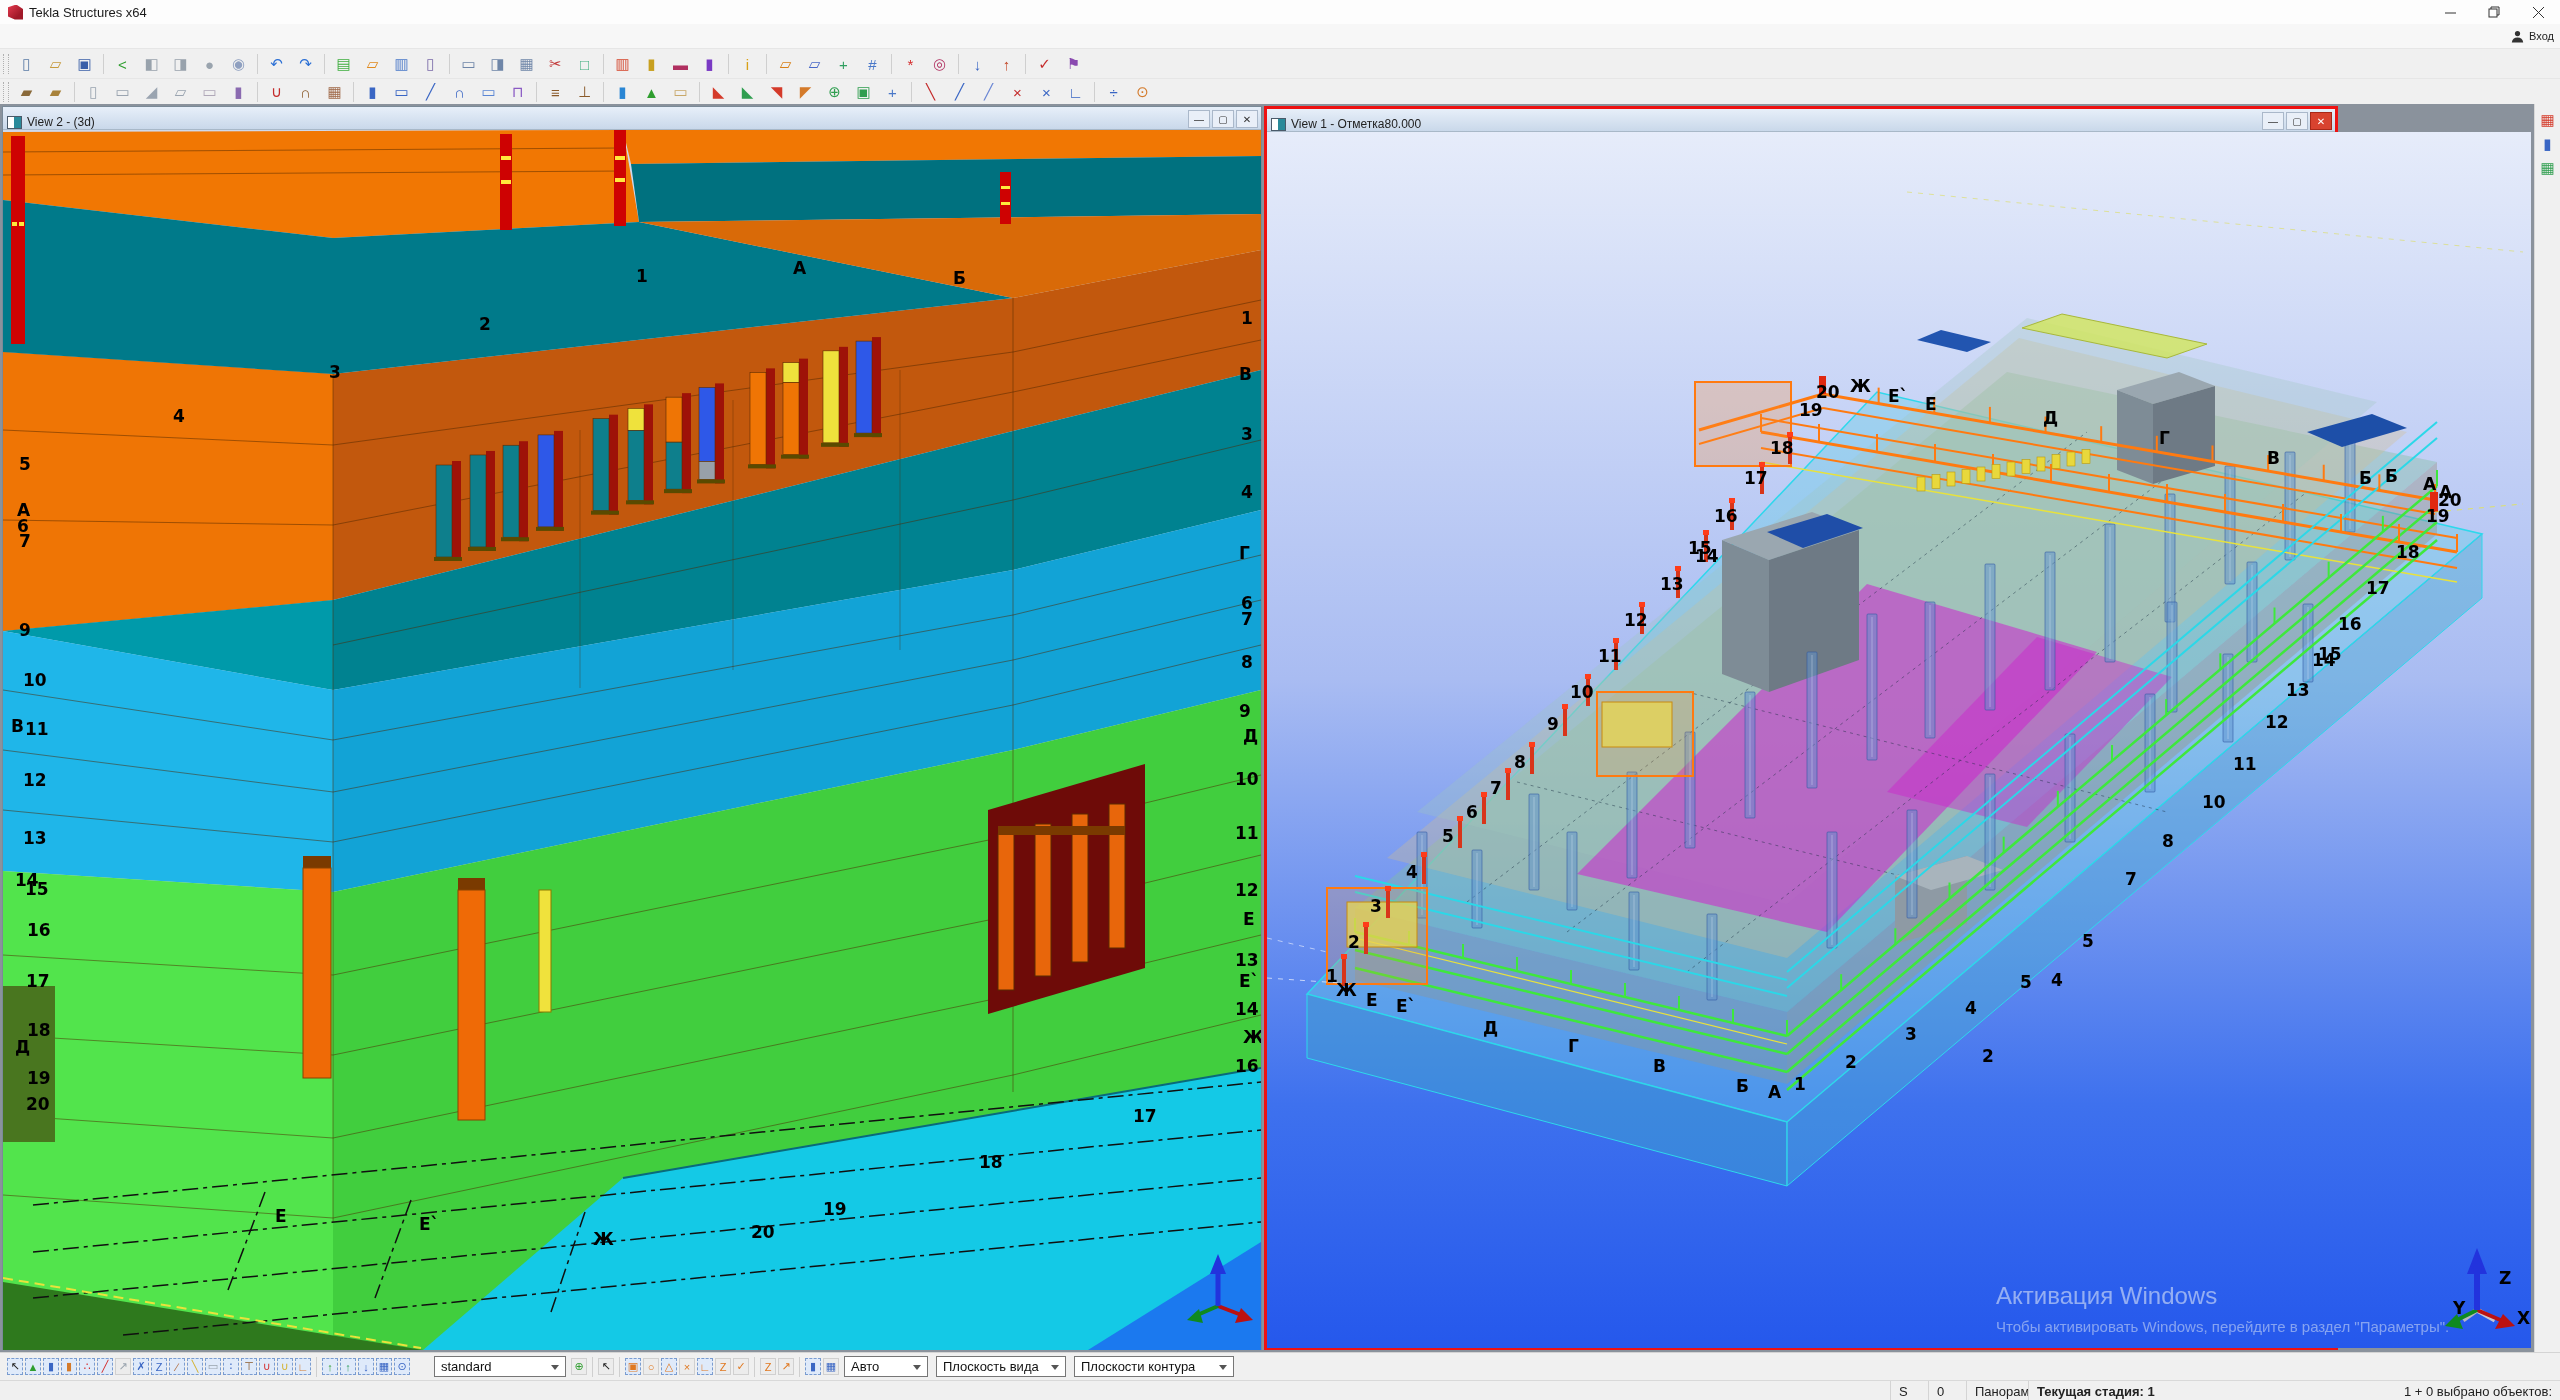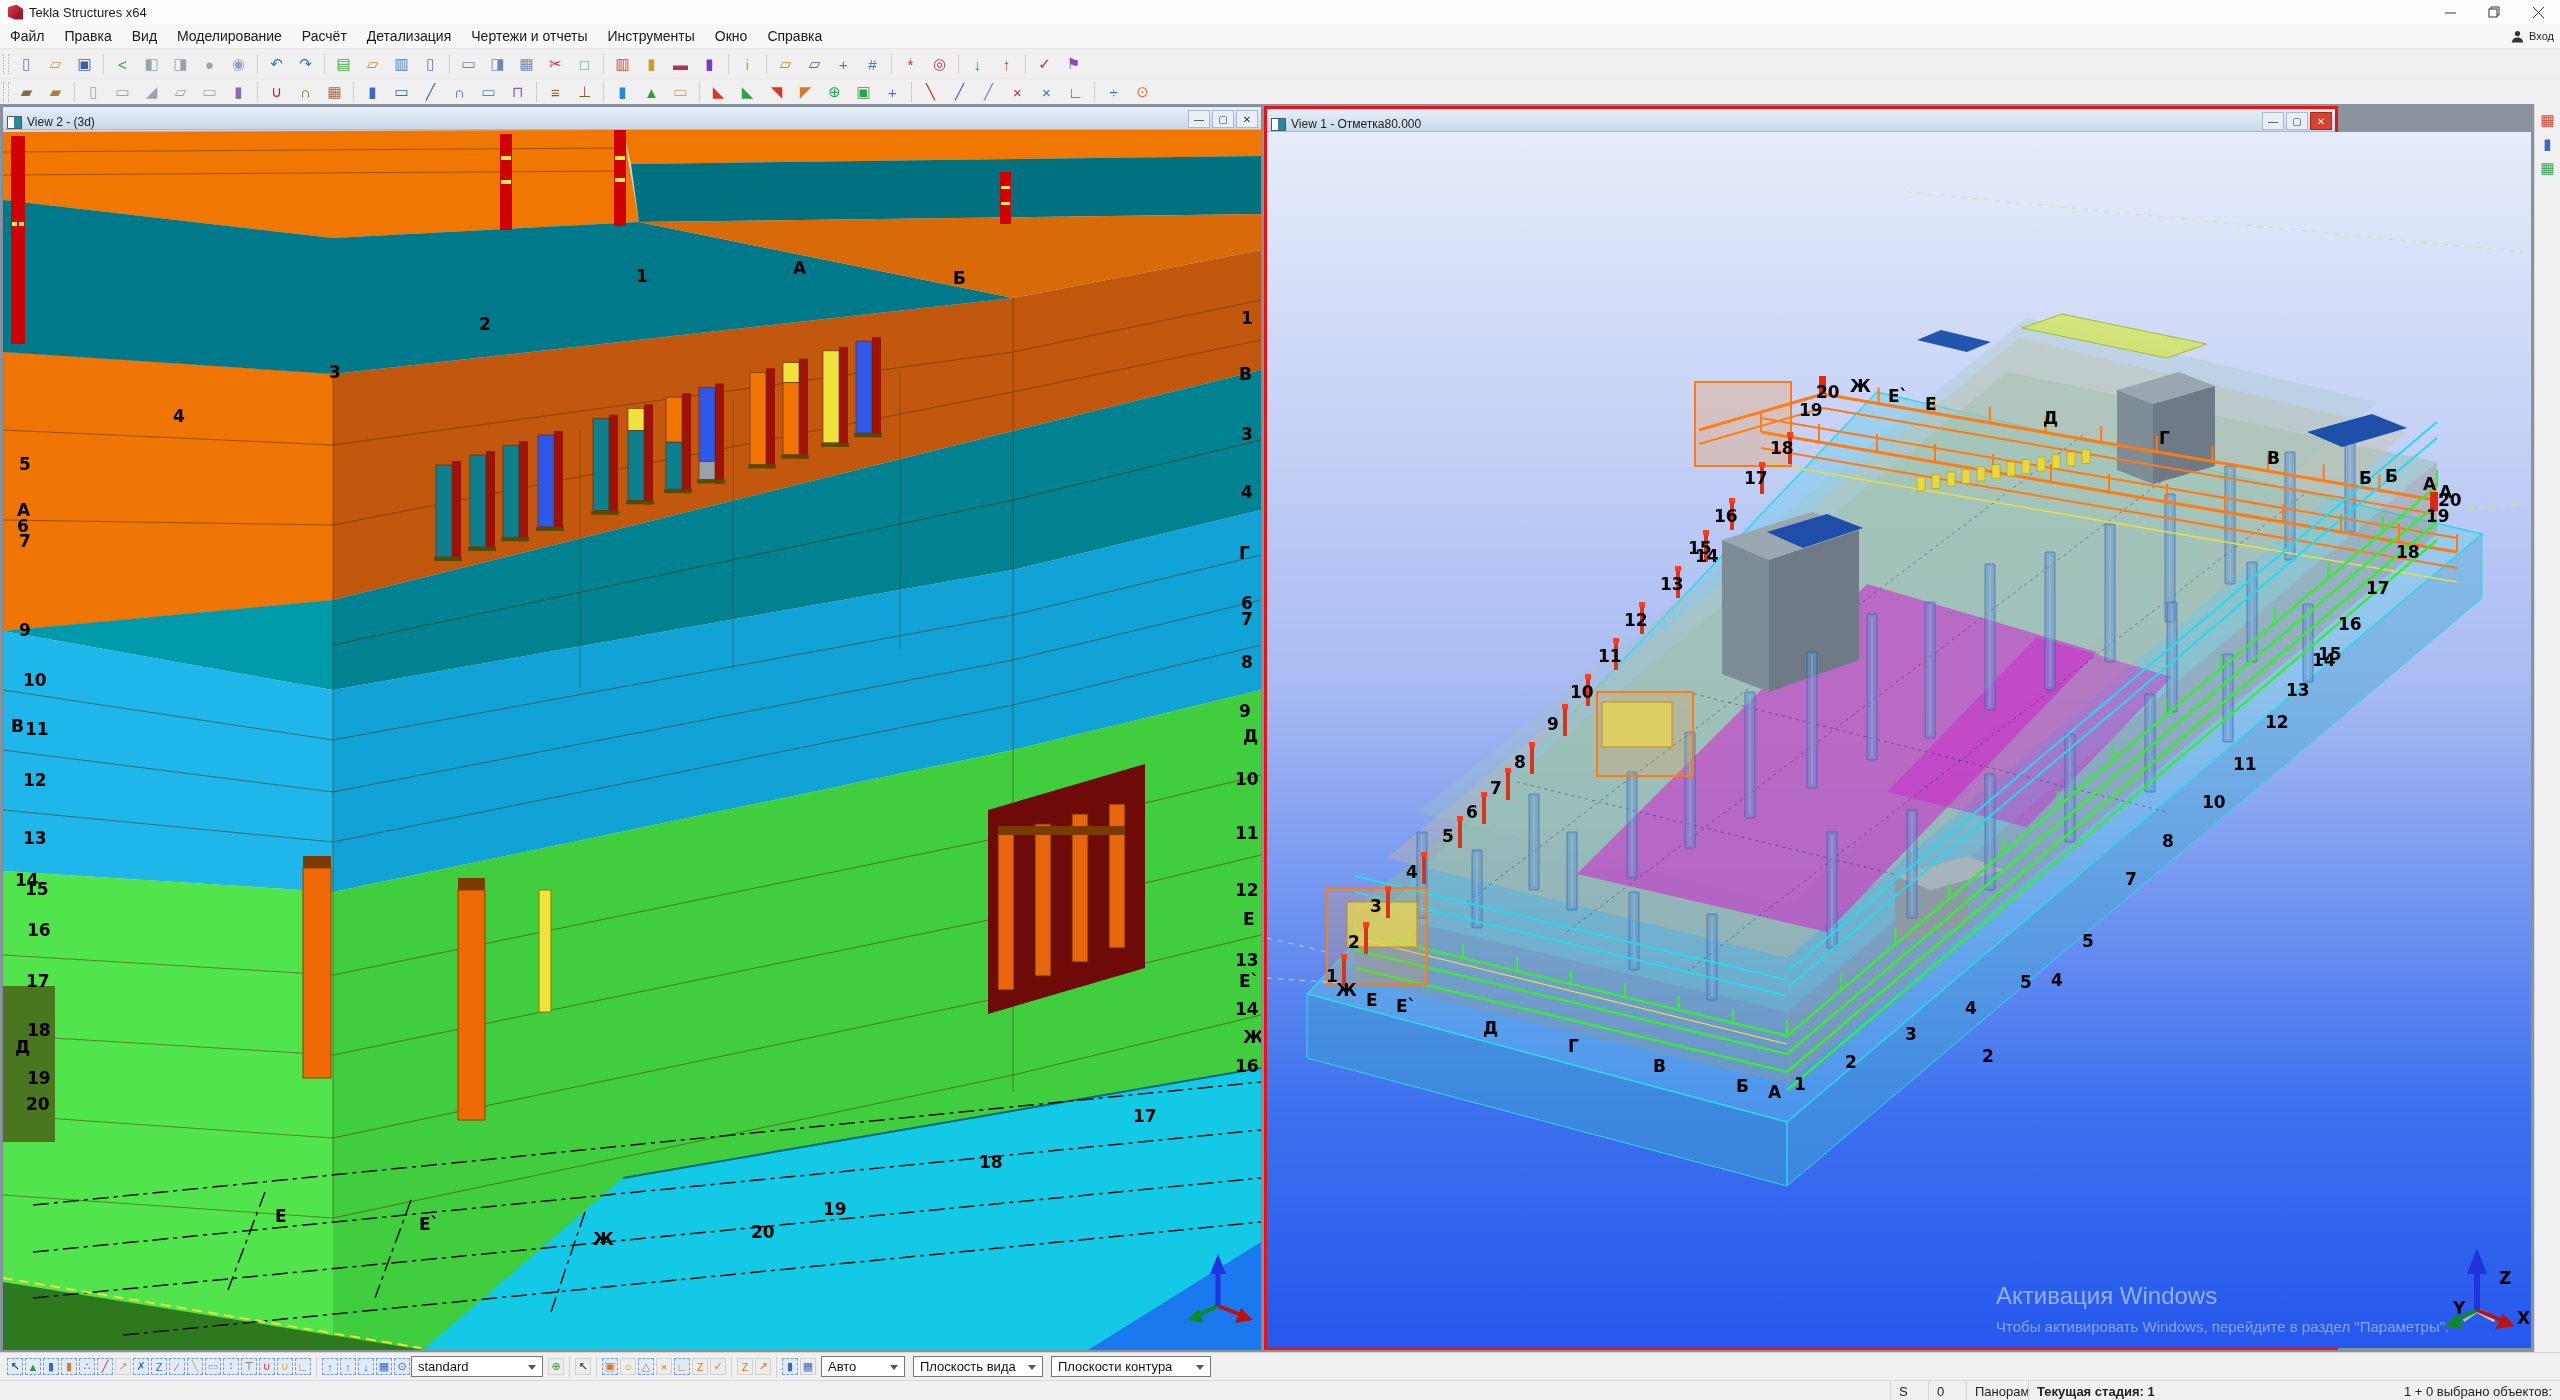--- a/index.html
+++ b/index.html
@@ -87,32 +87,20 @@
       <div class="win-btn">
         <svg width="11" height="11">
             <line x1="0" y1="0" x2="11" y2="11" stroke="#333"></line>
             <line x1="11" y1="0" x2="0" y2="11" stroke="#333"></line>
           </svg>
       </div>
     </div>
   </div>
 
   <div class="menubar">
-    <div id="menuItems" style="display:flex;">
-        <div class="menu-item">Файл</div>
-        <div class="menu-item">Правка</div>
-        <div class="menu-item">Вид</div>
-        <div class="menu-item">Моделирование</div>
-        <div class="menu-item">Расчёт</div>
-        <div class="menu-item">Детализация</div>
-        <div class="menu-item">Чертежи и отчеты</div>
-        <div class="menu-item">Инструменты</div>
-        <div class="menu-item">Окно</div>
-        <div class="menu-item">Справка</div>
-      </div>
     <div class="login">
       <svg width="13" height="13" viewBox="0 0 13 13">
         <circle cx="6.5" cy="3.6" r="2.6" fill="#333"></circle>
           <path d="M0.8,12.5 Q1.5,7.6 6.5,7.6 Q11.5,7.6 12.2,12.5 Z" fill="#333"></path>
       </svg>
       <span>Вход</span>
     </div>
   </div>
 
   <div class="tb" id="tb1">
@@ -777,21 +765,21 @@
         <div class="togg" style="color: rgb(212, 42, 42);">∪</div>
         <div class="togg" style="color: rgb(212, 176, 42);">∪</div>
         <div class="togg" style="color: rgb(212, 122, 42);">∟</div>
         <div class="sep"></div>
         <div class="togg" style="color: rgb(47, 158, 47);">↑</div>
         <div class="togg" style="color: rgb(47, 158, 95);">↑</div>
         <div class="togg" style="color: rgb(58, 102, 196);">↓</div>
         <div class="togg" style="color: rgb(58, 102, 196);">▦</div>
         <div class="togg" style="color: rgb(58, 102, 196);">⊙</div>
       </span>
-    <div class="combo" id="comboProfile" style="width:132px;margin-left:0;">
+    <div class="combo" id="comboProfile" style="width:132px;margin-left:23px;">
         <span>standard</span>
       </div>
     <span id="bmid" style="display:flex;align-items:center;">
         <div class="togg off" style="color: rgb(47, 158, 47);">⊕</div>
         <div class="sep"></div>
         <div class="togg off" style="color: rgb(34, 34, 34);">↖</div>
         <div class="sep"></div>
       </span>
     <span id="bsnap" style="display:flex;align-items:center;">
         <div class="togg" style="color: rgb(224, 120, 32);">▣</div>

